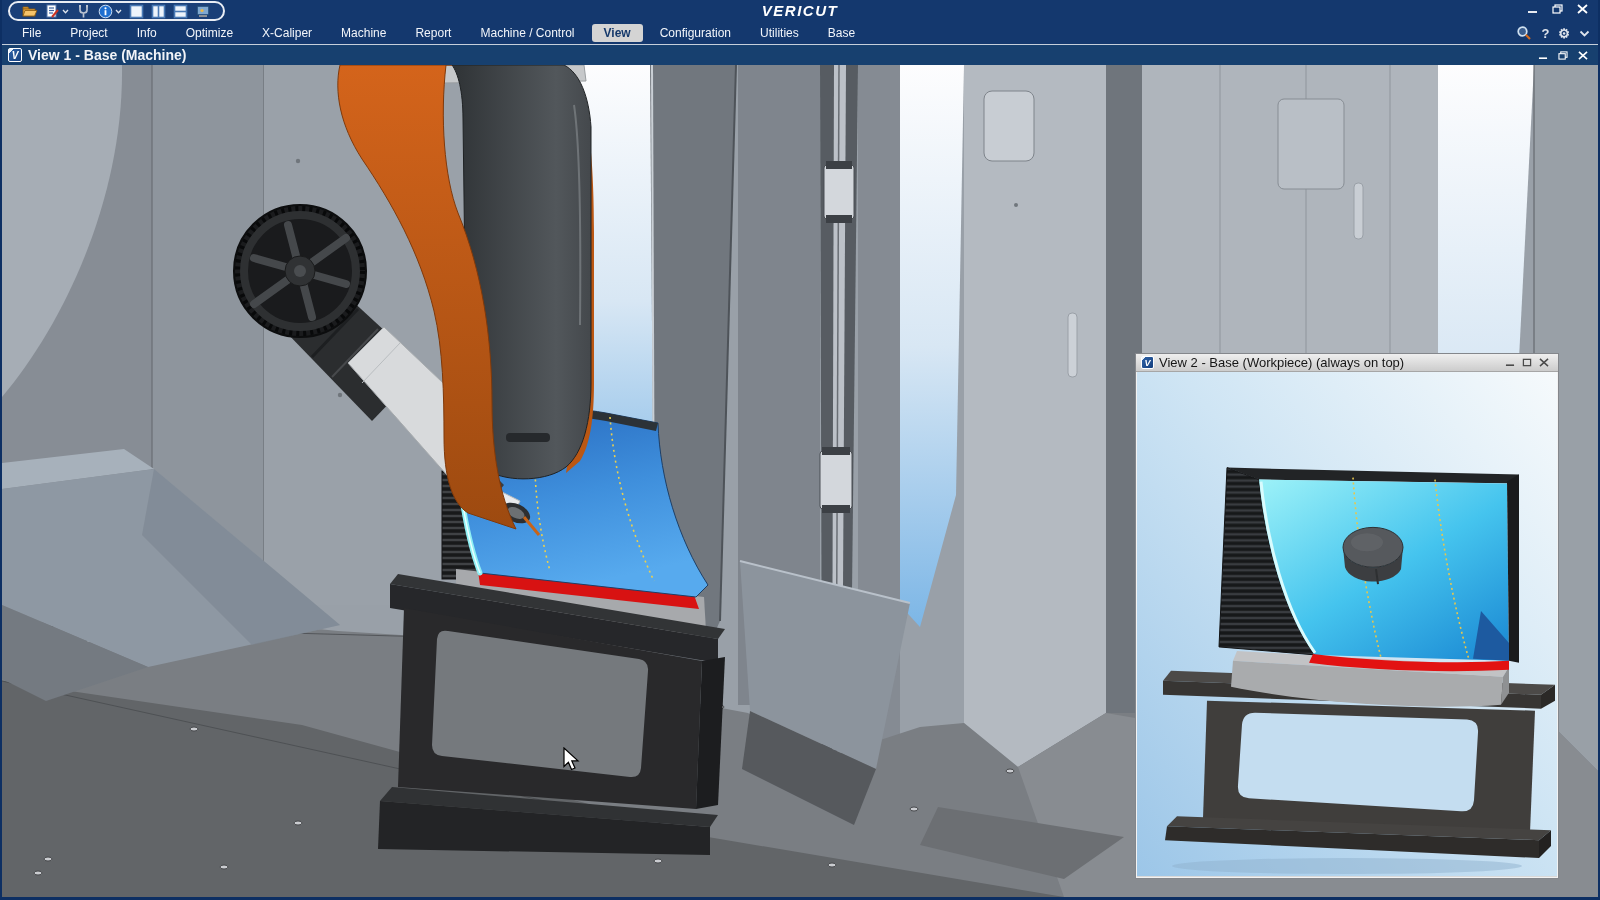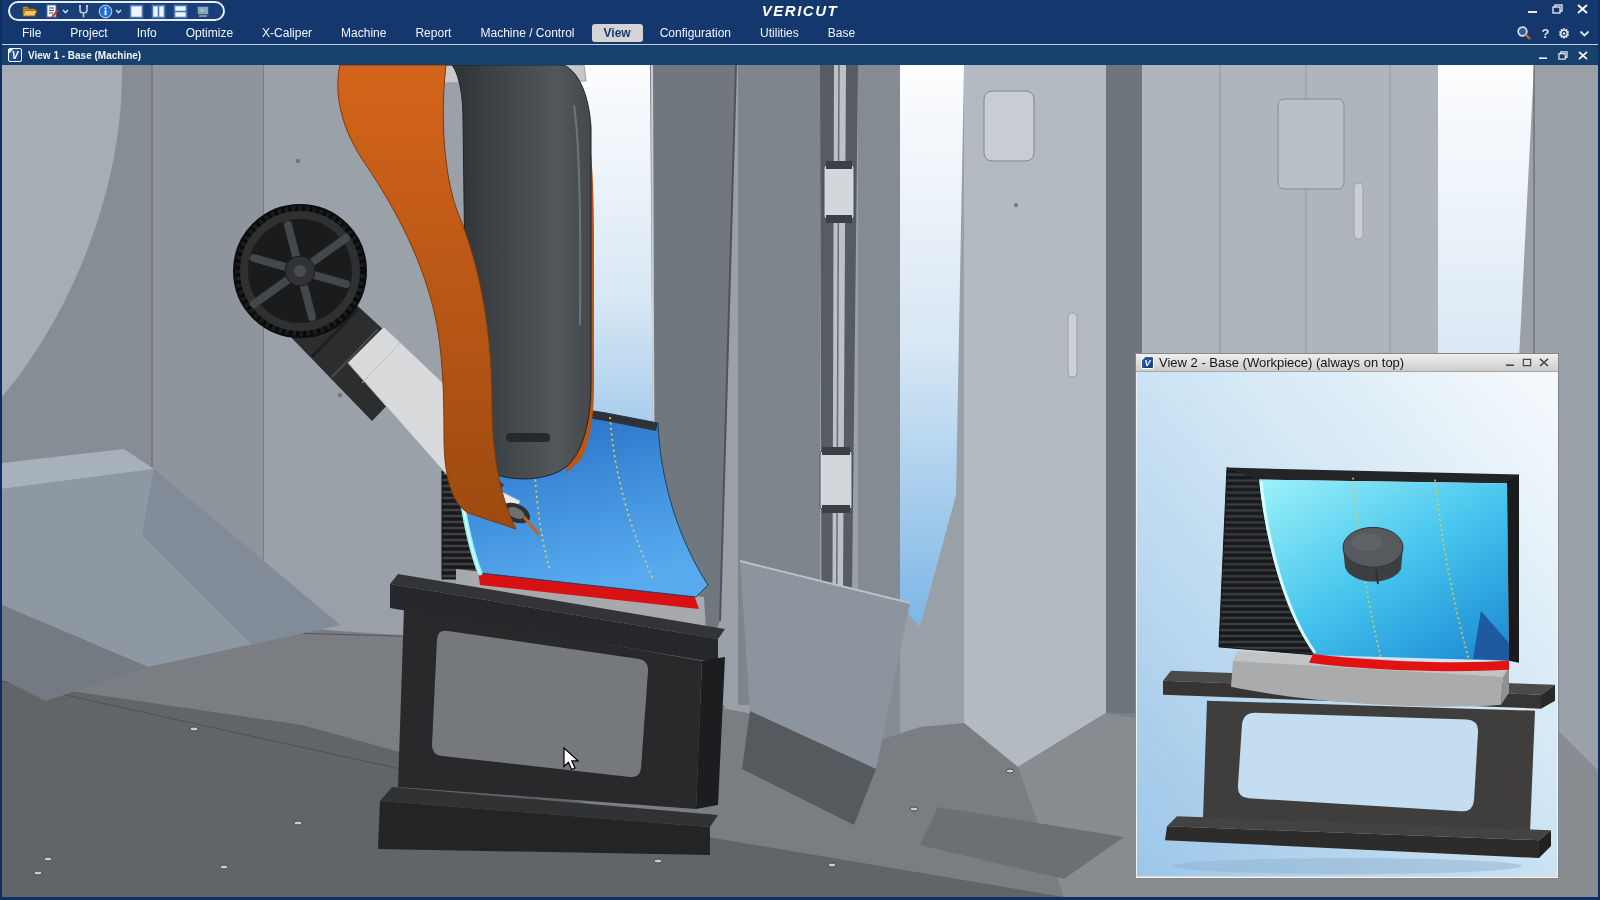--- a/index.html
+++ b/index.html
@@ -25,21 +25,21 @@
   .menu-item { color:#f2f5fa; font-size:12px; padding:2px 12px; margin-right:5px; white-space:nowrap;
                border-radius:3px; cursor:default; }
   .menu-item.active { background:#d4d4d4; color:#163a6c;font-weight:bold; }
   .menu-right { position:absolute; right:8px; top:0; height:22px; display:flex; align-items:center; gap:9px; }
   .mr-glyph { color:#dfe4ec; font-size:13px; font-weight:bold; line-height:1; }
 
   
   .view1 { position:absolute; left:0; top:44px; width:1596px; height:852px; background:#8b9199;
            border-top:1px solid #c6cfdb; }
   .vtitle { height:20px; background:#17406f; display:flex; align-items:center; padding:0 6px; gap:6px; }
-  .vtitle .title-text { color:#f2f4f8; font-size:10px; font-weight:bold; }
+  .vtitle .title-text { color:#f2f4f8; font-size:14px; font-weight:bold; }
   .vicon { width:14px; height:14px; border:1px solid #ffffff; border-radius:2px;
            background:linear-gradient(135deg,#e8f0fa 18%,#2a5ca0 18%, #16407e); color:#fff;
            font-size:10px; font-weight:bold; font-style:italic; display:flex; align-items:center;
            justify-content:center; }
   .vtitle .spacer { flex:1; }
   .mini-controls { display:flex; gap:10px; align-items:center; padding-right:4px; }
   .viewport { position:relative; width:1596px; height:832px; overflow:hidden; }
   .viewport > svg.scene { position:absolute; left:0; top:0; }
 
   

